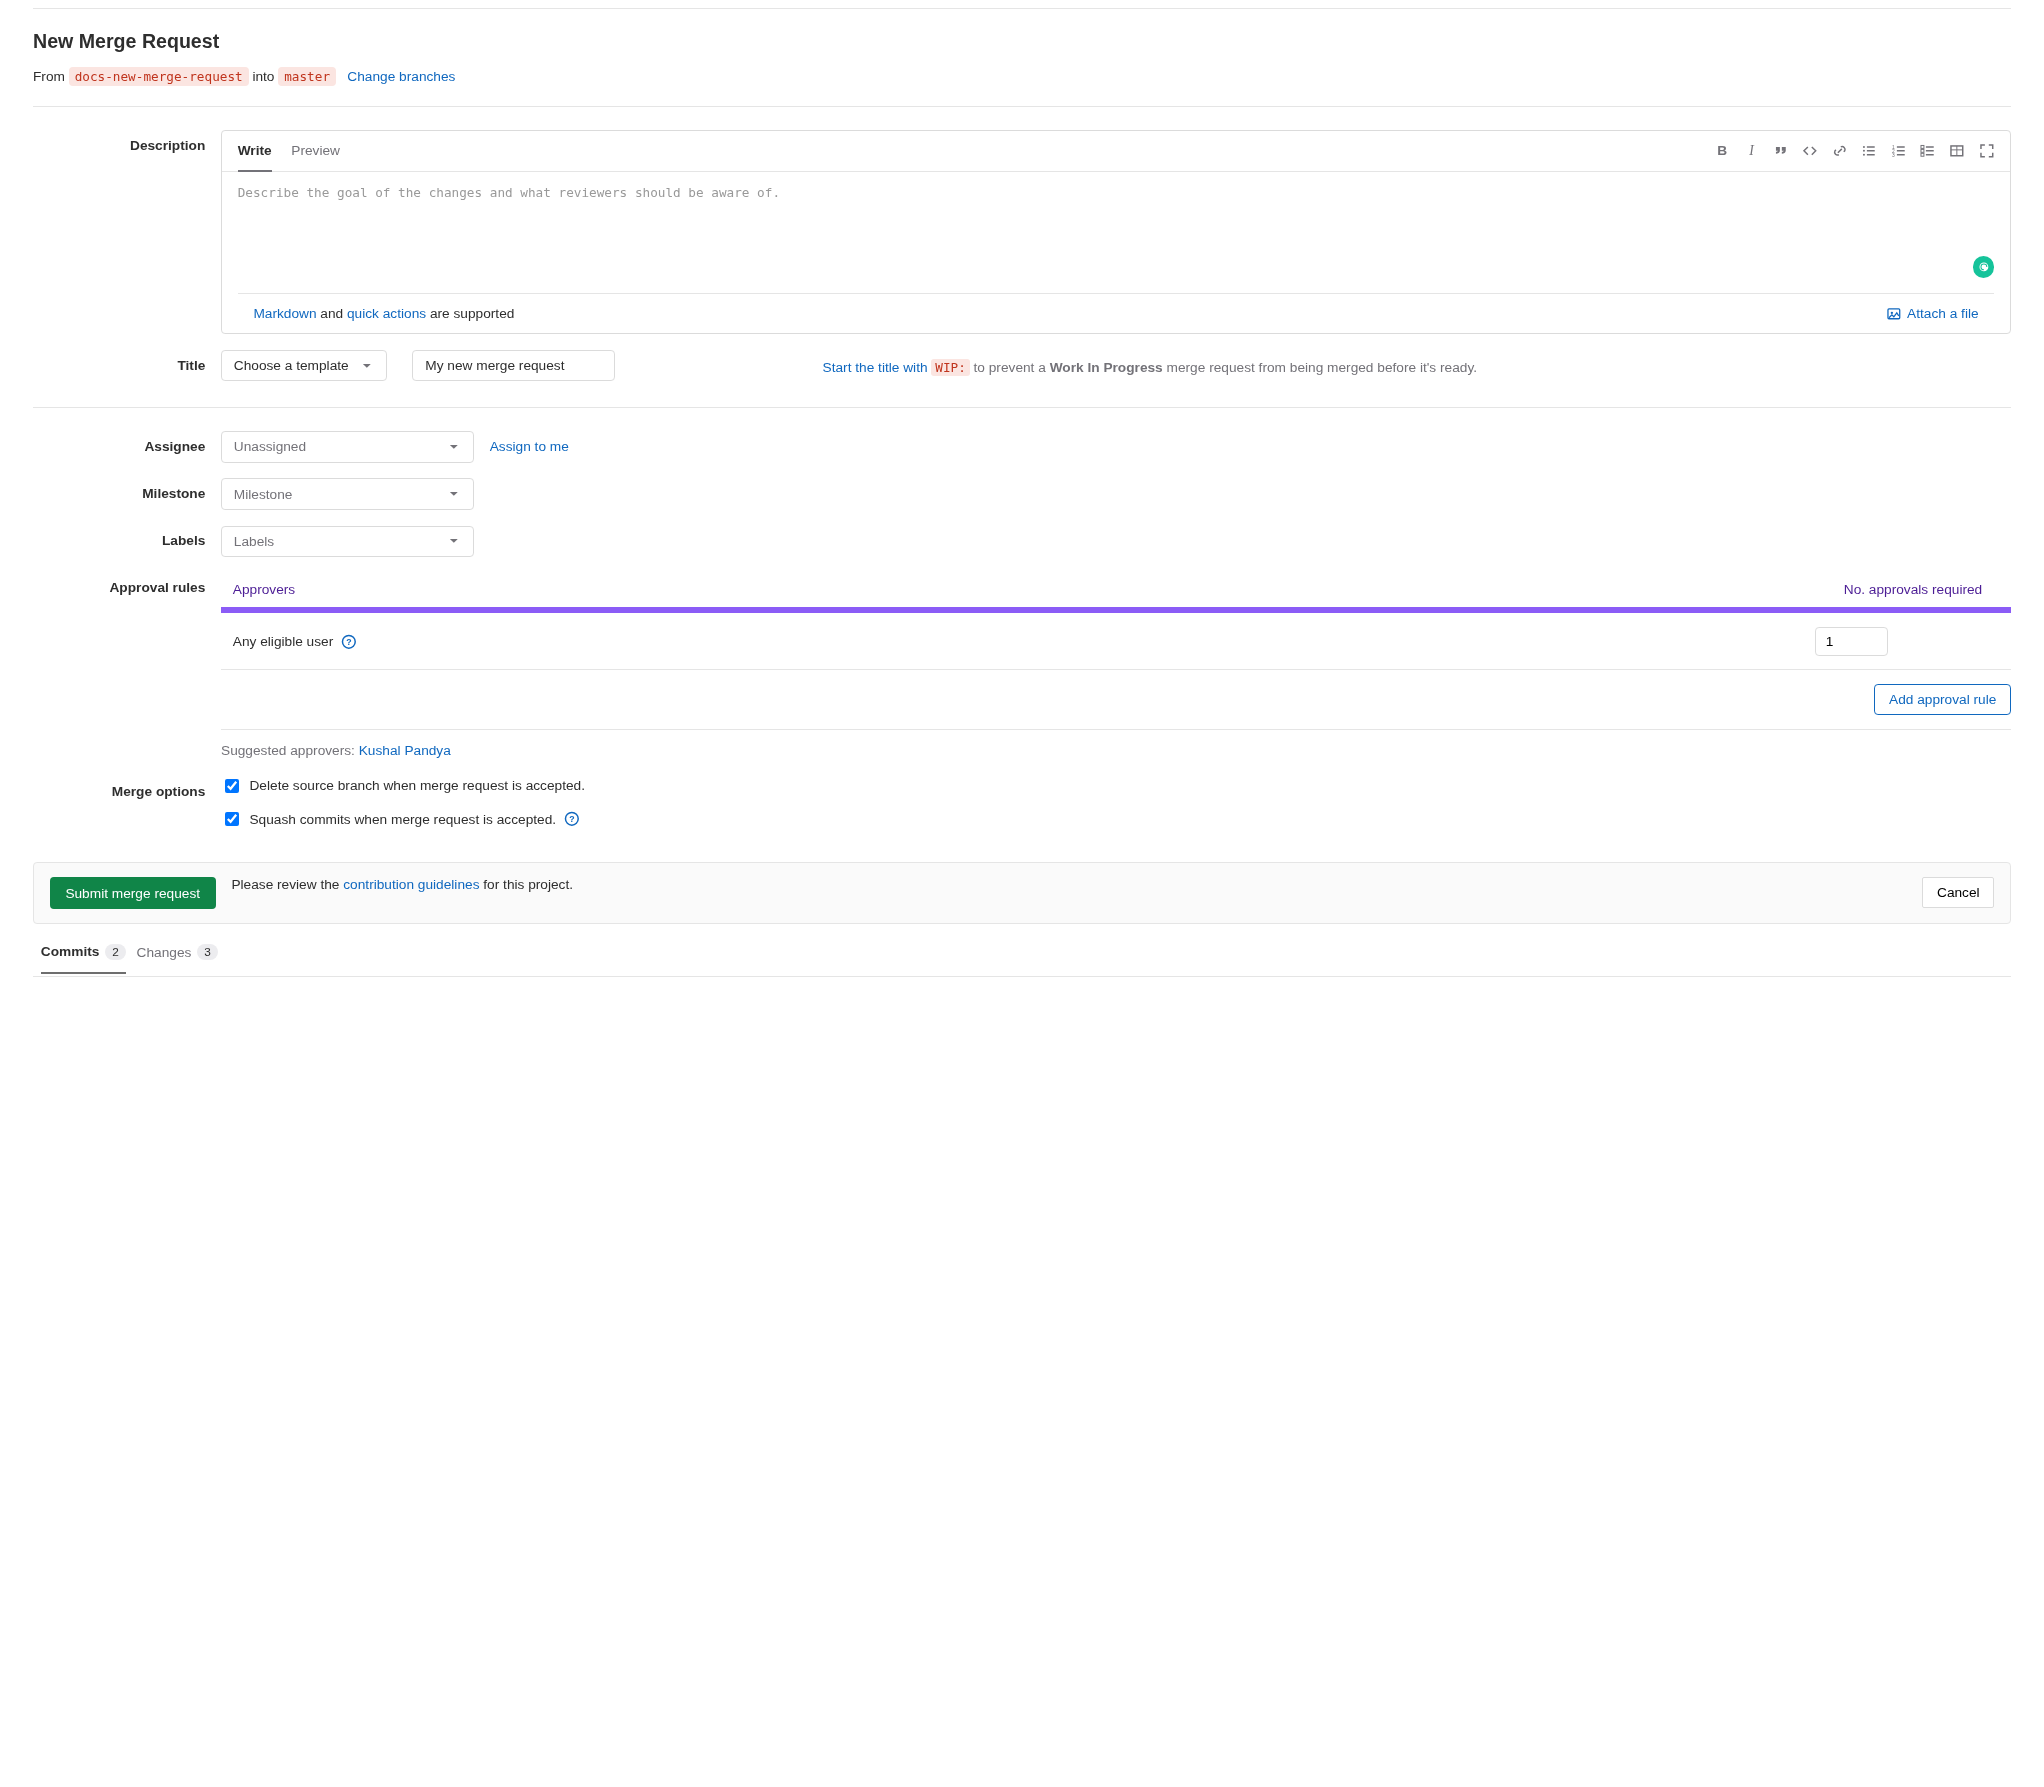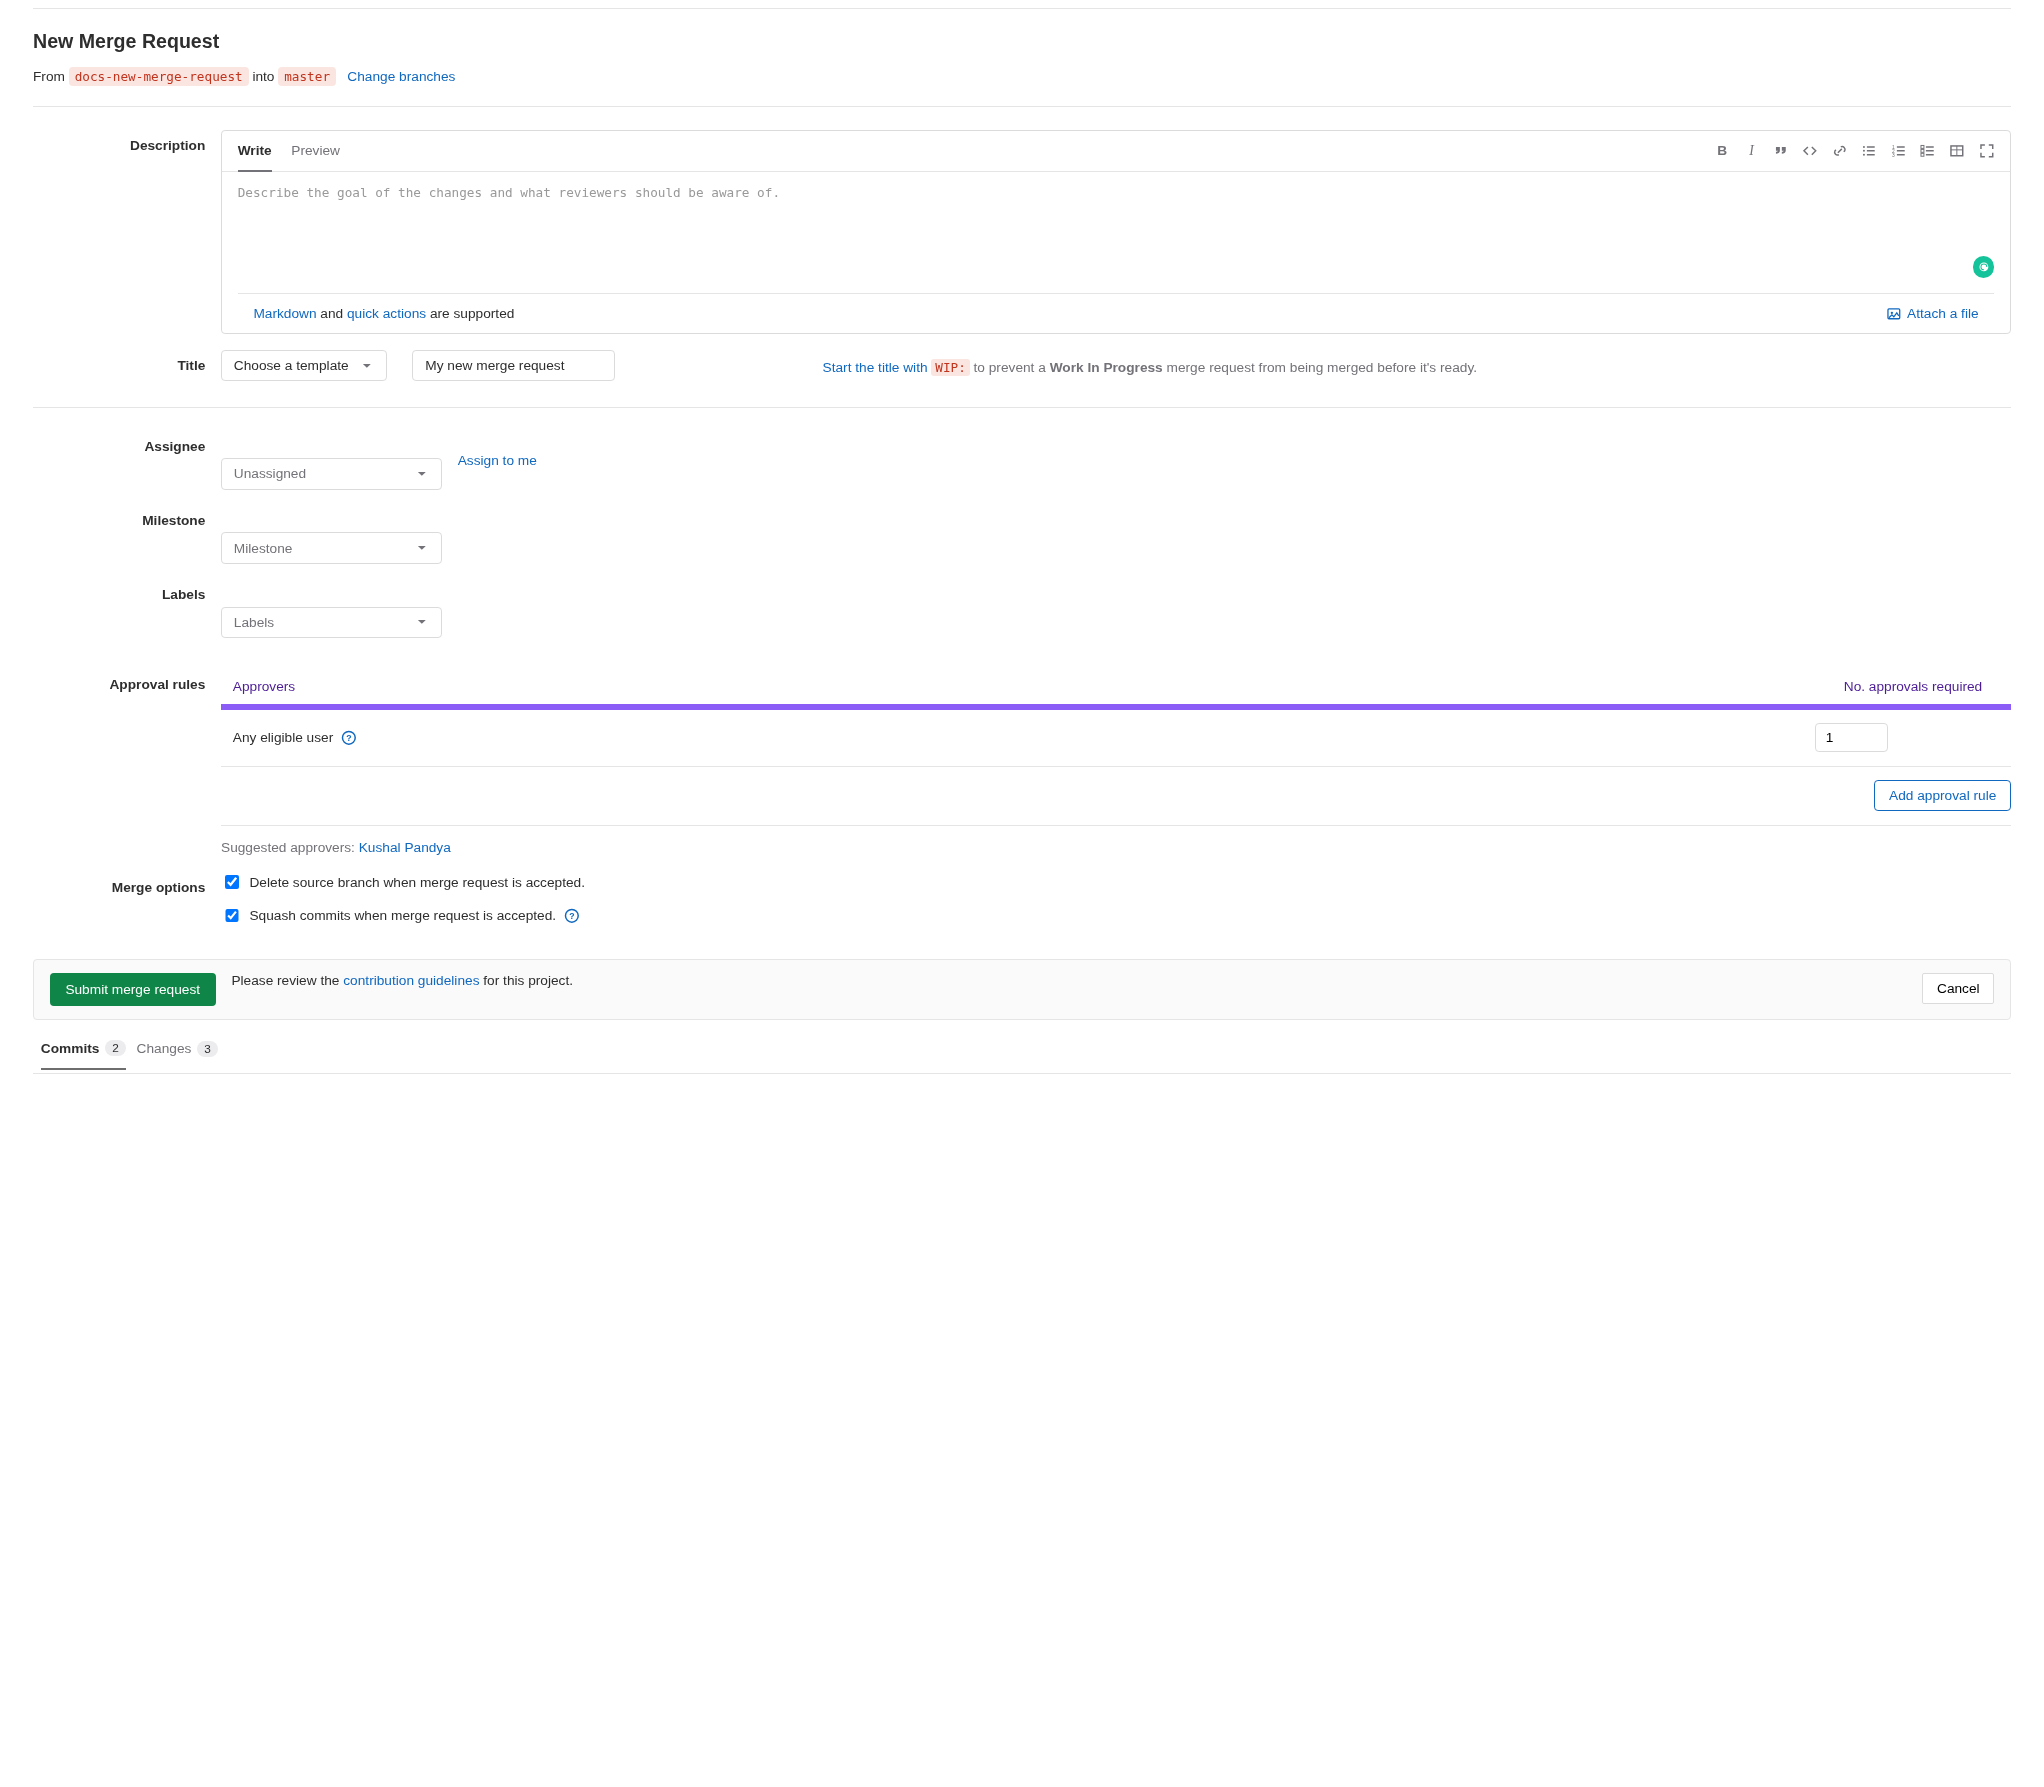--- a/index.html
+++ b/index.html
@@ -62,21 +62,21 @@
   .md-footer { display:flex; justify-content:space-between; align-items:center; padding: 11.8px 15.7px; border-top: 1px solid #e5e5e5; margin: 0 15.7px; font-size:13.7px; }
   .md-footer-left { color:#2e2e2e; }
   .md-footer-right { color:#1068bf; display:inline-flex; align-items:center; gap:5.9px; cursor:pointer; }
   .grammarly {
     position:absolute; right:15.7px; bottom:55px;
     width:21.6px; height:21.6px; border-radius:50%; background:#15c39a;
     display:flex; align-items:center; justify-content:center;
   }
   .grammarly svg { width:11.8px; }
   
-  .sel-225 { width: 221px; margin-top: 27px; }
+  .sel-225 { width: 253px; }
   .assign-row { display:flex; align-items:center; gap:15.7px; }
   .deps-help { color:#737278; margin-top:5.9px; font-size:13.7px; }
   
   .approval-table .hdr { display:flex; color:#4c1d95; padding: 9.8px 0; border-bottom:6px solid #8b5cf6; }
   .approval-table .hdr .c1 { flex:1; padding-left: 11.8px; }
   .approval-table .hdr .c2 { width: 196px; text-align:center; }
   .approval-table .row { display:flex; align-items:center; padding: 13.7px 0; border-bottom:1px solid #e5e5e5; }
   .approval-table .row .c1 { flex:1; padding-left: 11.8px; display:flex; align-items:center; gap:7.8px; }
   .approval-table .row .c2 { width: 196px; }
   .num-input { width: 73px; border:1px solid #dbdbdb; border-radius:3.9px; padding:5.9px 9.8px; font-size:13.7px; }
@@ -281,21 +281,21 @@
         <span class="chev">
           <svg class="icon16" viewBox="0 0 16 16">
               <path fill="currentColor" d="M4 6l4 4 4-4"></path>
             </svg>
         </span>
       </div>
     </div>
   </div>
 
 
-  <div class="form-row" style="margin-top:31px;">
+  <div class="form-row" style="margin-top:15px;">
     <div class="label-col">Approval rules</div>
     <div class="field-col">
       <div class="approval-table">
         <div class="hdr">
           <div class="c1">Approvers</div>
           <div class="c2">No. approvals required</div>
         </div>
         <div class="row">
           <div class="c1">
             <span>Any eligible user</span>

